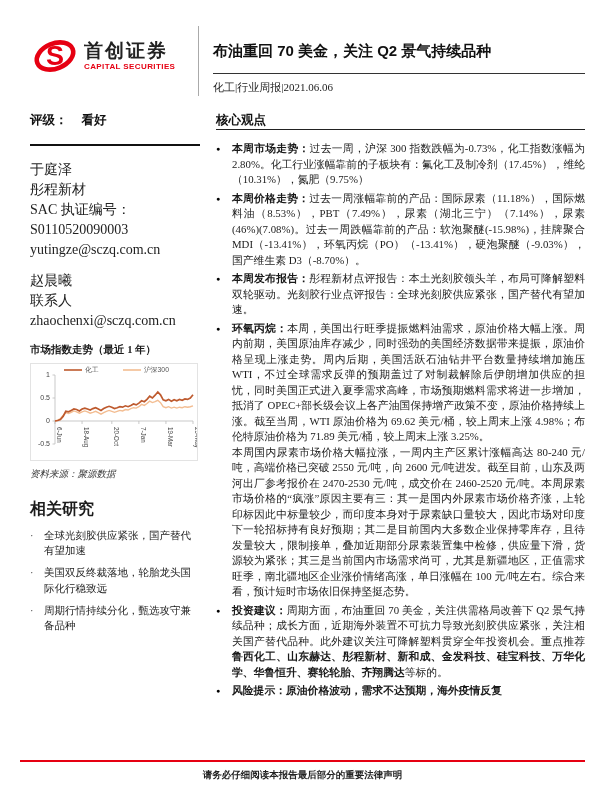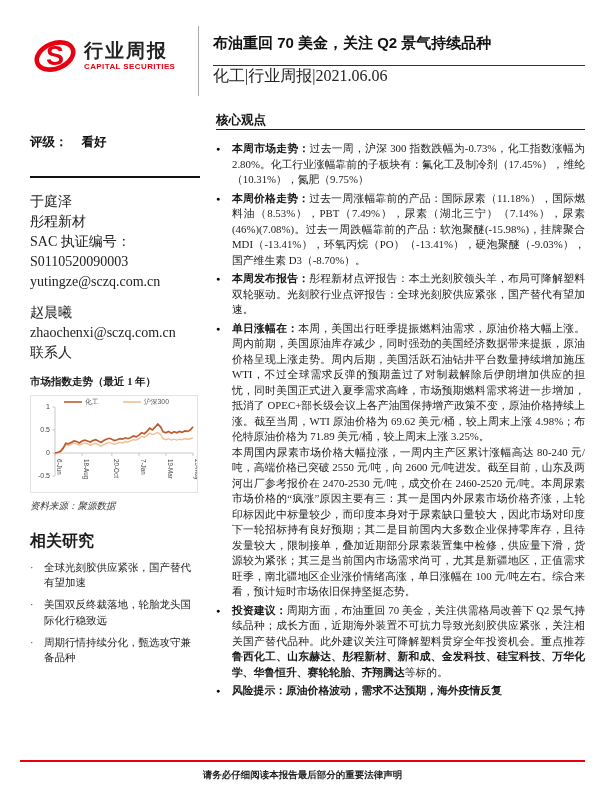--- a/index.html
+++ b/index.html
@@ -9,28 +9,28 @@
     font-family:"Liberation Serif","DejaVu Serif",serif; color:#1c1c1c;
     overflow:hidden;
   }
   .hdr { display:flex; align-items:flex-start; padding:26px 15px 0 32px; }
   .brand { display:flex; align-items:center; width:162px; flex:0 0 162px; padding-top:8px; }
   .brand-txt { margin-left:6px; }
   .brand-cn { font-family:"Liberation Sans",sans-serif; font-weight:bold; font-size:19px; color:#222; letter-spacing:2px; line-height:1.05; }
   .brand-en { font-family:"Liberation Sans",sans-serif; font-weight:bold; font-size:8px; color:#E60012; letter-spacing:0.4px; margin-top:1px; }
   .hdr-div { width:1px; background:#aaa; height:70px; margin:0 0 0 4px; }
   .hdr-right { flex:1; padding-left:14px; }
-  .rpt-title { font-family:"Liberation Sans",sans-serif; font-weight:bold; font-size:15px; color:#111; margin-top:8px; }
+  .rpt-title { font-family:"Liberation Sans",sans-serif; font-weight:bold; font-size:15px; color:#111; margin-top:16px; }
   .rpt-rule { border-top:1.5px solid #333; margin-top:12px; }
-  .rpt-meta { font-size:16px; color:#222; }
+  .rpt-meta { font-size:11px; color:#222; margin-top:6px; }
   .cols { display:flex; padding:16px 15px 0 30px; }
   .side { width:170px; flex:0 0 170px; }
   .main { flex:1; padding-left:16px; }
   .rating-row { font-family:"Liberation Sans",sans-serif; font-weight:bold; font-size:12.5px; color:#111;
-    border-bottom:2.5px solid #111; padding-bottom:25px;margin-top:22px; }
+    border-bottom:2.5px solid #111; padding-bottom:15px; }
   .rating-row .val { margin-left:14px; }
   .core-head { font-family:"Liberation Sans",sans-serif; font-weight:bold; font-size:12.5px; color:#111;
     border-bottom:1.5px solid #222; padding-bottom:0; }
   .analysts { margin-top:14px; font-size:14px; line-height:1.42; color:#222; }
   .analyst { margin-bottom:12px; }
   .chart-title { font-weight:bold; font-size:10.5px; margin-top:10px; }
   .chart-box { margin-top:6px; border:1px solid #e3e3e3; width:168px; height:98px; }
   .chart-src { font-style:italic; font-size:9.5px; color:#333; margin-top:7px; }
   .related { margin-top:18px; }
   .related-title { font-weight:bold; font-size:16px; }
@@ -51,21 +51,21 @@
 </head>
 <body>
 
 <div class="hdr">
   <div class="brand">
     <svg width="46" height="44" viewBox="0 0 46 44">
       <ellipse cx="23" cy="22" rx="19" ry="12.5" fill="none" stroke="#E60012" stroke-width="4.6" transform="rotate(-22 23 22)"></ellipse>
       <text x="23" y="31" font-size="27" font-weight="bold" fill="#E60012" text-anchor="middle">S</text>
     </svg>
     <div class="brand-txt">
-      <div class="brand-cn">行业周报</div>
+      <div class="brand-cn">首创证券</div>
       <div class="brand-en">CAPITAL SECURITIES</div>
     </div>
   </div>
   <div class="hdr-div"></div>
   <div class="hdr-right">
     <div class="rpt-title">布油重回 70 美金，关注 Q2 景气持续品种</div>
     <div class="rpt-rule"></div>
     <div class="rpt-meta">化工|行业周报|2021.06.06</div>
   </div>
 </div>
@@ -77,22 +77,22 @@
     </div>
     <div class="analysts" id="analysts">
         <div class="analyst">
           <div>于庭泽</div>
           <div>彤程新材</div>
           <div>SAC 执证编号：S0110520090003</div>
           <div>yutingze@sczq.com.cn</div>
         </div>
         <div class="analyst">
           <div>赵晨曦</div>
+          <div>联系人</div>
           <div>zhaochenxi@sczq.com.cn</div>
-          <div>联系人</div>
         </div>
       </div>
     <div class="chart-title">市场指数走势（最近 1 年）</div>
     <div class="chart-box">
       <svg id="trend-svg" width="166" height="96" viewBox="0 0 166 96">
           <line x1="24" y1="11" x2="24" y2="80" stroke="#bbb" stroke-width="0.8"></line>
           <line x1="24" y1="57" x2="162" y2="57" stroke="#bbb" stroke-width="0.8"></line>
           <line x1="21.5" y1="11" x2="24" y2="11" stroke="#bbb" stroke-width="0.8"></line>
           <text x="19" y="13.3" text-anchor="end" font-size="7" fill="#444">1</text>
           <line x1="21.5" y1="34" x2="24" y2="34" stroke="#bbb" stroke-width="0.8"></line>
@@ -158,21 +158,21 @@
         </li>
         <li class="b">
           <span class="mk">●</span>
           <div class="btxt">
             <p><span class="bld">本周发布报告：</span><span>彤程新材点评报告：本土光刻胶领头羊，布局可降解塑料双轮驱动。光刻胶行业点评报告：全球光刻胶供应紧张，国产替代有望加速。</span></p>
           </div>
         </li>
         <li class="b">
           <span class="mk">●</span>
           <div class="btxt">
-            <p><span class="bld">单日涨幅在：</span><span>本周，美国出行旺季提振燃料油需求，原油价格大幅上涨。周内前期，美国原油库存减少，同时强劲的美国经济数据带来提振，原油价格呈现上涨走势。周内后期，美国活跃石油钻井平台数量持续增加施压 WTI，不过全球需求反弹的预期盖过了对制裁解除后伊朗增加供应的担忧，同时美国正式进入夏季需求高峰，市场预期燃料需求将进一步增加，抵消了 OPEC+部长级会议上各产油国保持增产政策不变，原油价格持续上涨。截至当周，WTI 原油价格为 69.62 美元/桶，较上周末上涨 4.98%；布伦特原油价格为 71.89 美元/桶，较上周末上涨 3.25%。</span></p>
+            <p><span class="bld">环氧丙烷：</span><span>本周，美国出行旺季提振燃料油需求，原油价格大幅上涨。周内前期，美国原油库存减少，同时强劲的美国经济数据带来提振，原油价格呈现上涨走势。周内后期，美国活跃石油钻井平台数量持续增加施压 WTI，不过全球需求反弹的预期盖过了对制裁解除后伊朗增加供应的担忧，同时美国正式进入夏季需求高峰，市场预期燃料需求将进一步增加，抵消了 OPEC+部长级会议上各产油国保持增产政策不变，原油价格持续上涨。截至当周，WTI 原油价格为 69.62 美元/桶，较上周末上涨 4.98%；布伦特原油价格为 71.89 美元/桶，较上周末上涨 3.25%。</span></p>
             <p><span>本周国内尿素市场价格大幅拉涨，一周内主产区累计涨幅高达 80-240 元/吨，高端价格已突破 2550 元/吨，向 2600 元/吨进发。截至目前，山东及两河出厂参考报价在 2470-2530 元/吨，成交价在 2460-2520 元/吨。本周尿素市场价格的“疯涨”原因主要有三：其一是国内外尿素市场价格齐涨，上轮印标因此中标量较少，而印度本身对于尿素缺口量较大，因此市场对印度下一轮招标持有良好预期；其二是目前国内大多数企业保持零库存，且待发量较大，限制接单，叠加近期部分尿素装置集中检修，供应量下滑，货源较为紧张；其三是当前国内市场需求尚可，尤其是新疆地区，正值需求旺季，南北疆地区企业涨价情绪高涨，单日涨幅在 100 元/吨左右。综合来看，预计短时市场依旧保持坚挺态势。</span></p>
           </div>
         </li>
         <li class="b">
           <span class="mk">●</span>
           <div class="btxt">
             <p><span class="bld">投资建议：</span><span>周期方面，布油重回 70 美金，关注供需格局改善下 Q2 景气持续品种；成长方面，近期海外装置不可抗力导致光刻胶供应紧张，关注相关国产替代品种。此外建议关注可降解塑料贯穿全年投资机会。重点推荐</span><span class="bld">鲁西化工、山东赫达、彤程新材、新和成、金发科技、硅宝科技、万华化学、华鲁恒升、赛轮轮胎、齐翔腾达</span><span>等标的。</span></p>
           </div>
         </li>
         <li class="b">

